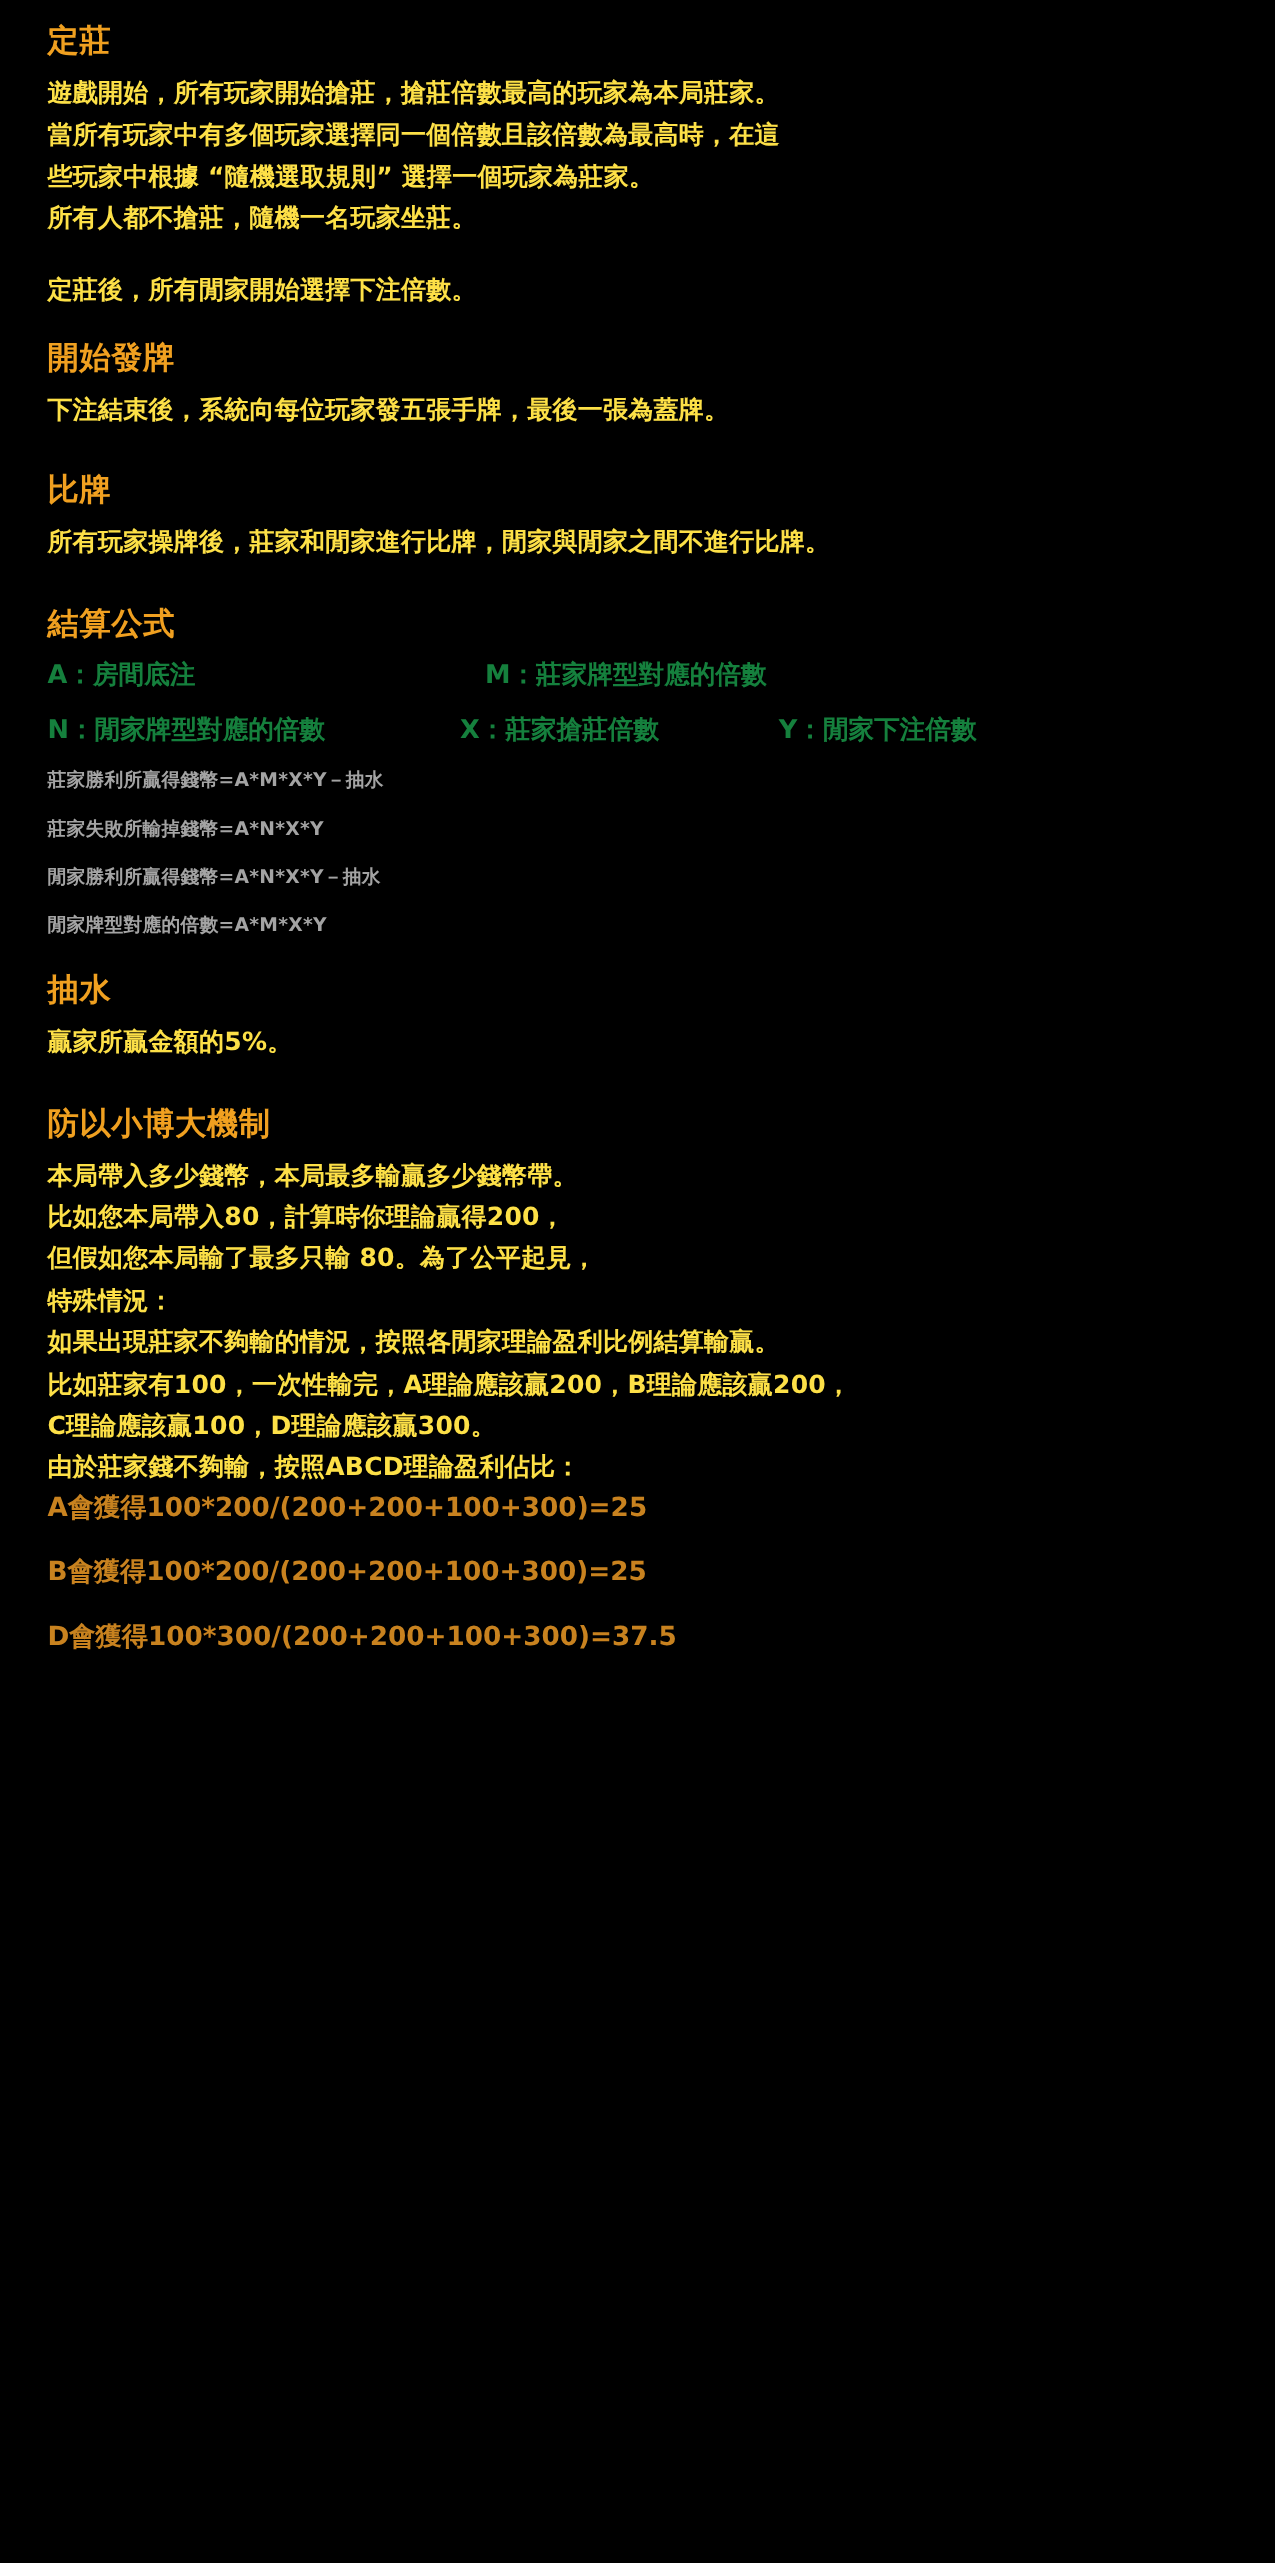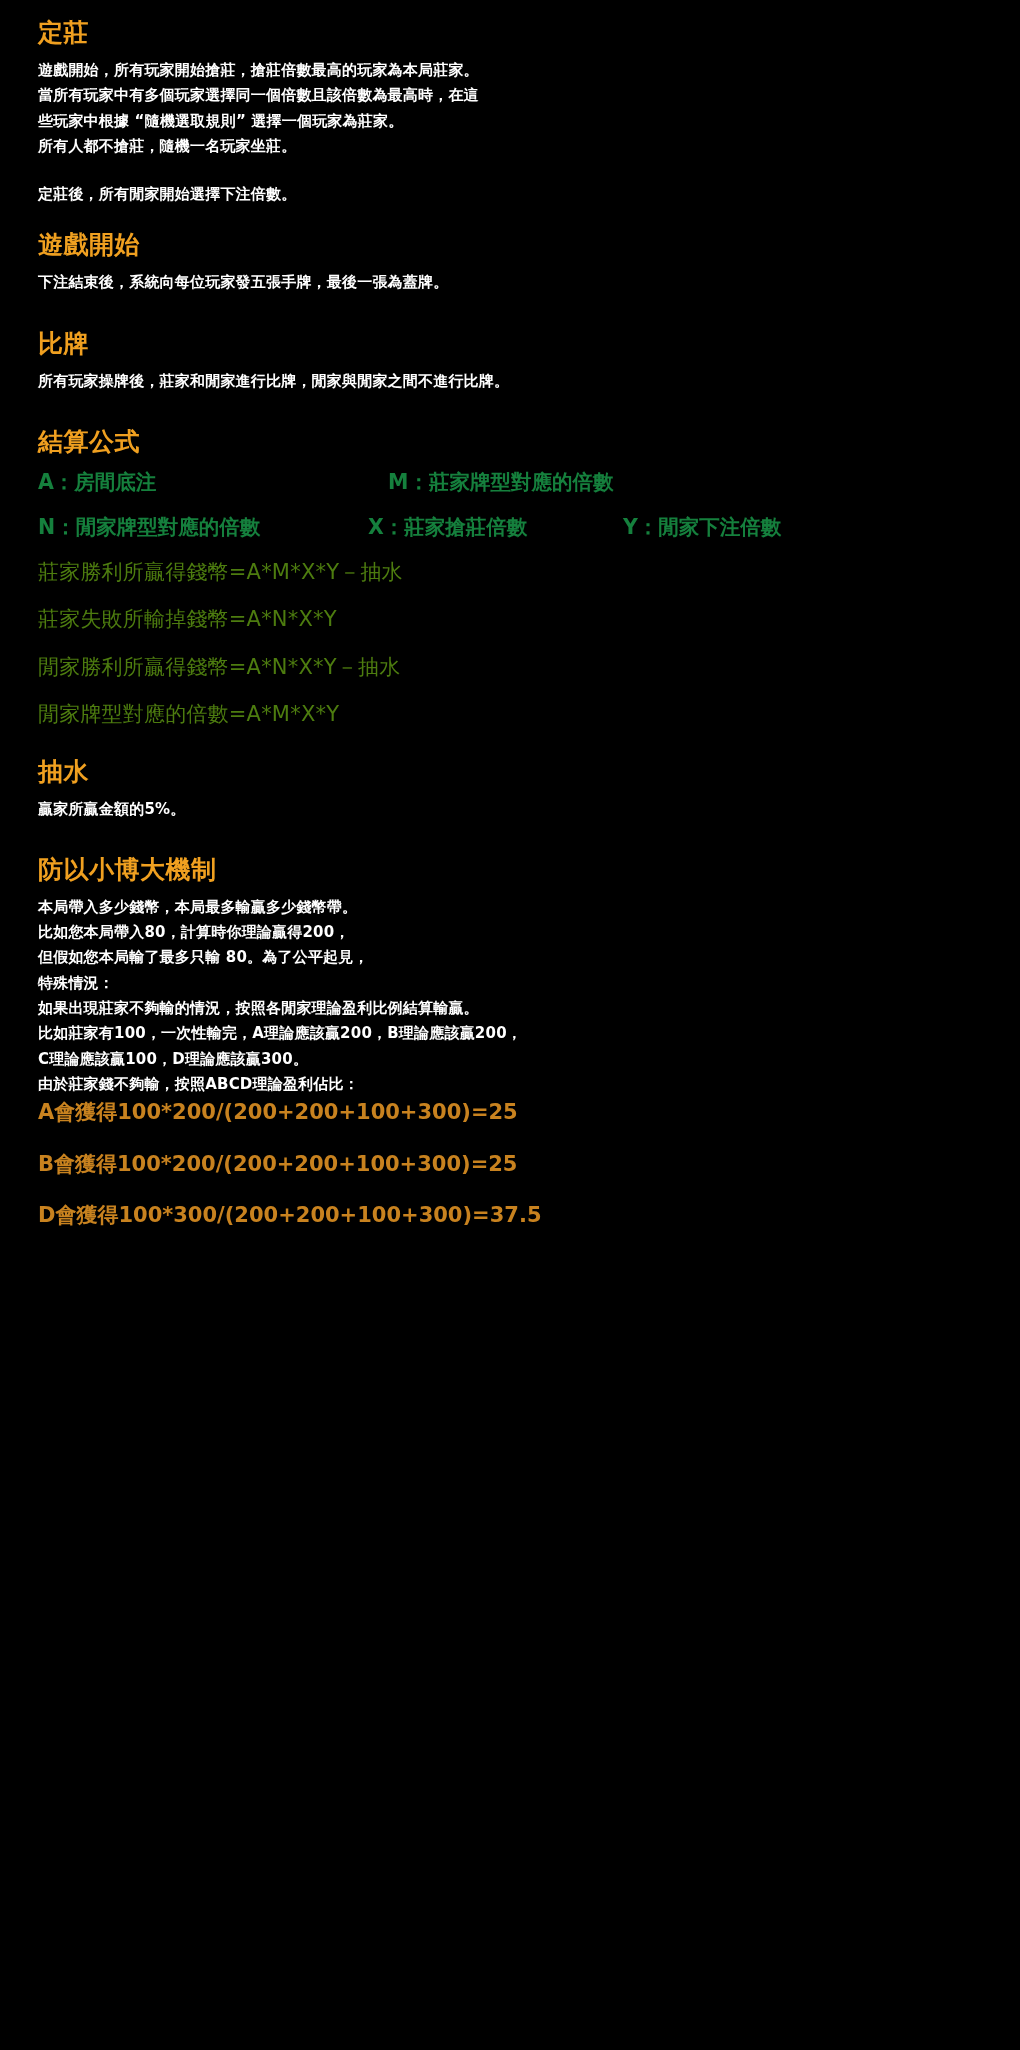--- a/index.html
+++ b/index.html
@@ -25,22 +25,22 @@
   }
   .heading {
     color: #f0a020;
     font-size: 25px;
     font-weight: bold;
     letter-spacing: 0.5px;
     margin: 0 0 10px 0;
     line-height: 1.2;
   }
   .para {
-    color: #ffffff;
-    font-size: 15px;
+    color: #fde047;
+    font-size: 20px;
     font-weight: bold;
     line-height: 1.62;
     margin: 0 0 6px 0;
     letter-spacing: 0.2px;
   }
   .para.spaced {
     margin-bottom: 16px;
   }
   .block-lines .para {
     margin-bottom: 1px;
@@ -55,23 +55,23 @@
     font-size: 20.5px;
     font-weight: bold;
     line-height: 1.5;
     white-space: nowrap;
   }
   .lc-1 { width: 350px; }
   .lc-2 { width: 330px; }
   .lc-3 { width: 255px; }
   .lc-4 { width: auto; }
   .formula {
-    color: #4d7c0f;
-    font-size: 21px;
-    font-weight: normal;
+    color: #a3a3a3;
+    font-size: 15px;
+    font-weight: bold;
     line-height: 1.5;
     margin: 0 0 16px 0;
     letter-spacing: 0.2px;
   }
   .sep-gap {
     height: 10px;
   }
   .big-gap {
     height: 20px;
   }
@@ -100,21 +100,21 @@
 
   <div class="sep-gap"></div>
 
   <div class="section">
     <p class="para">定莊後，所有閒家開始選擇下注倍數。</p>
   </div>
 
   <div class="sep-gap"></div>
 
   <div class="section">
-    <div class="heading">遊戲開始</div>
+    <div class="heading">開始發牌</div>
     <p class="para">下注結束後，系統向每位玩家發五張手牌，最後一張為蓋牌。</p>
   </div>
 
   <div class="sep-gap"></div>
 
 
   <div class="sep-gap"></div>
 
   <div class="section">
     <div class="heading">比牌</div>

